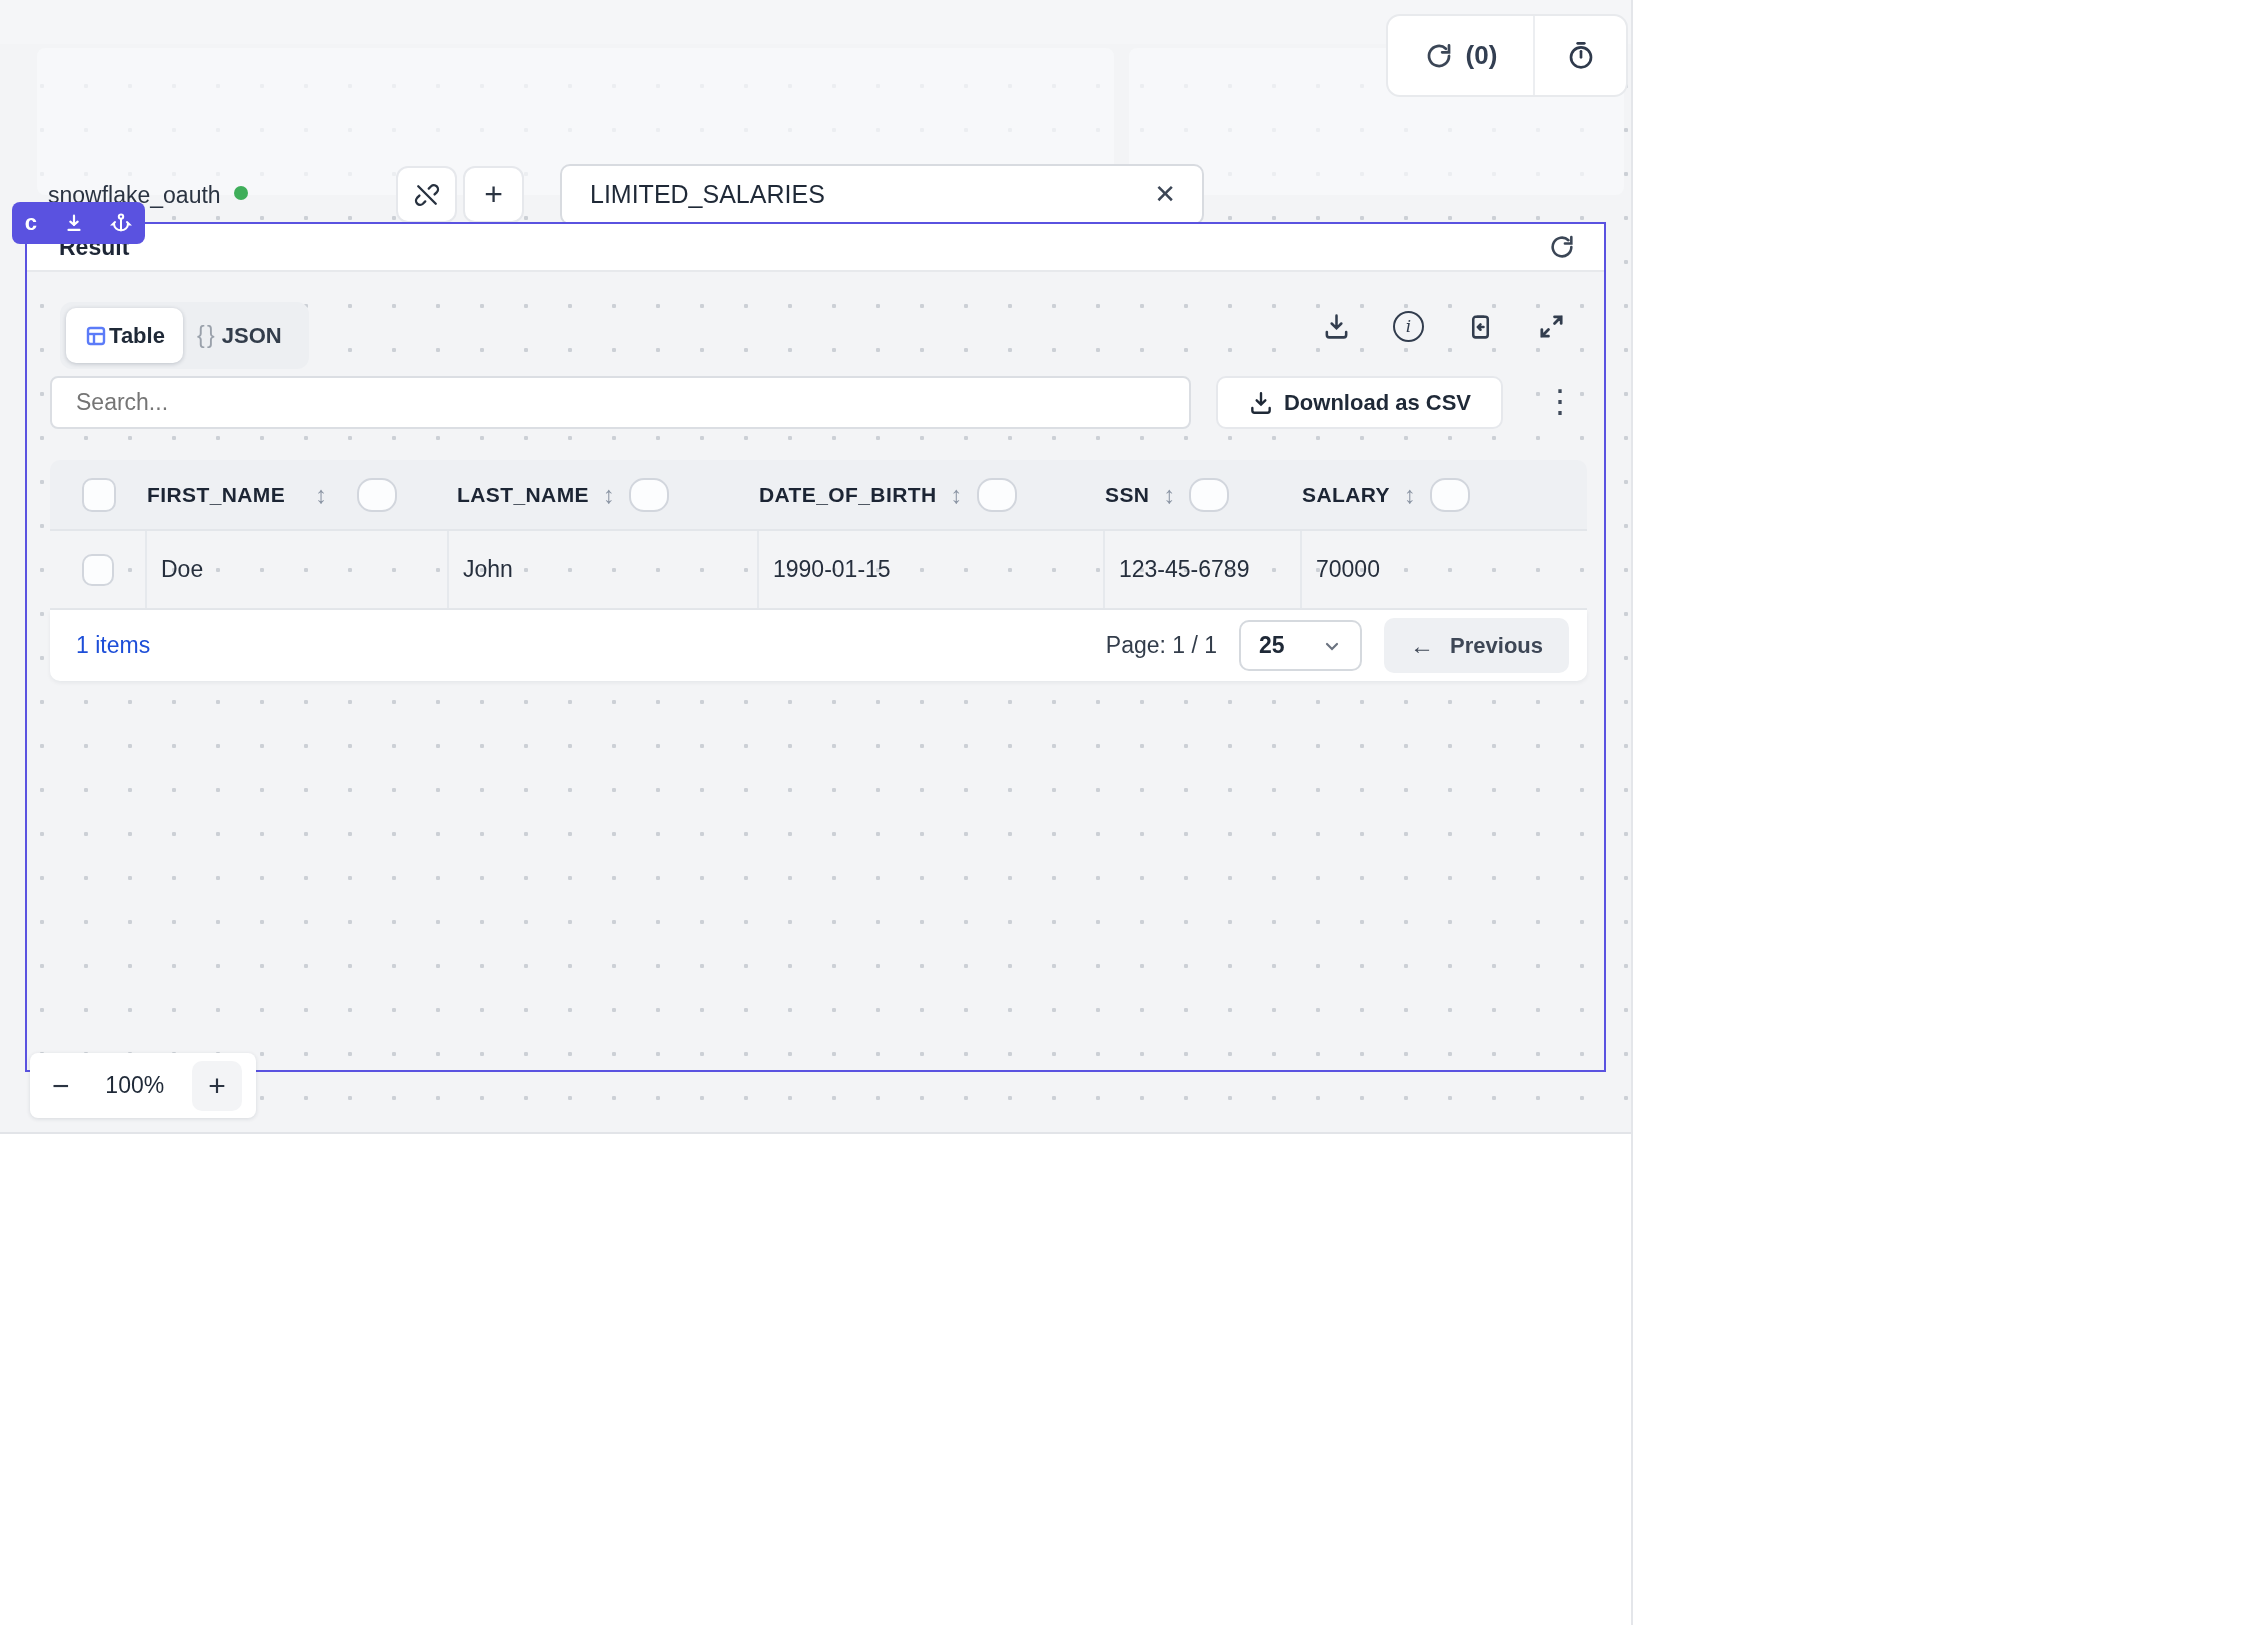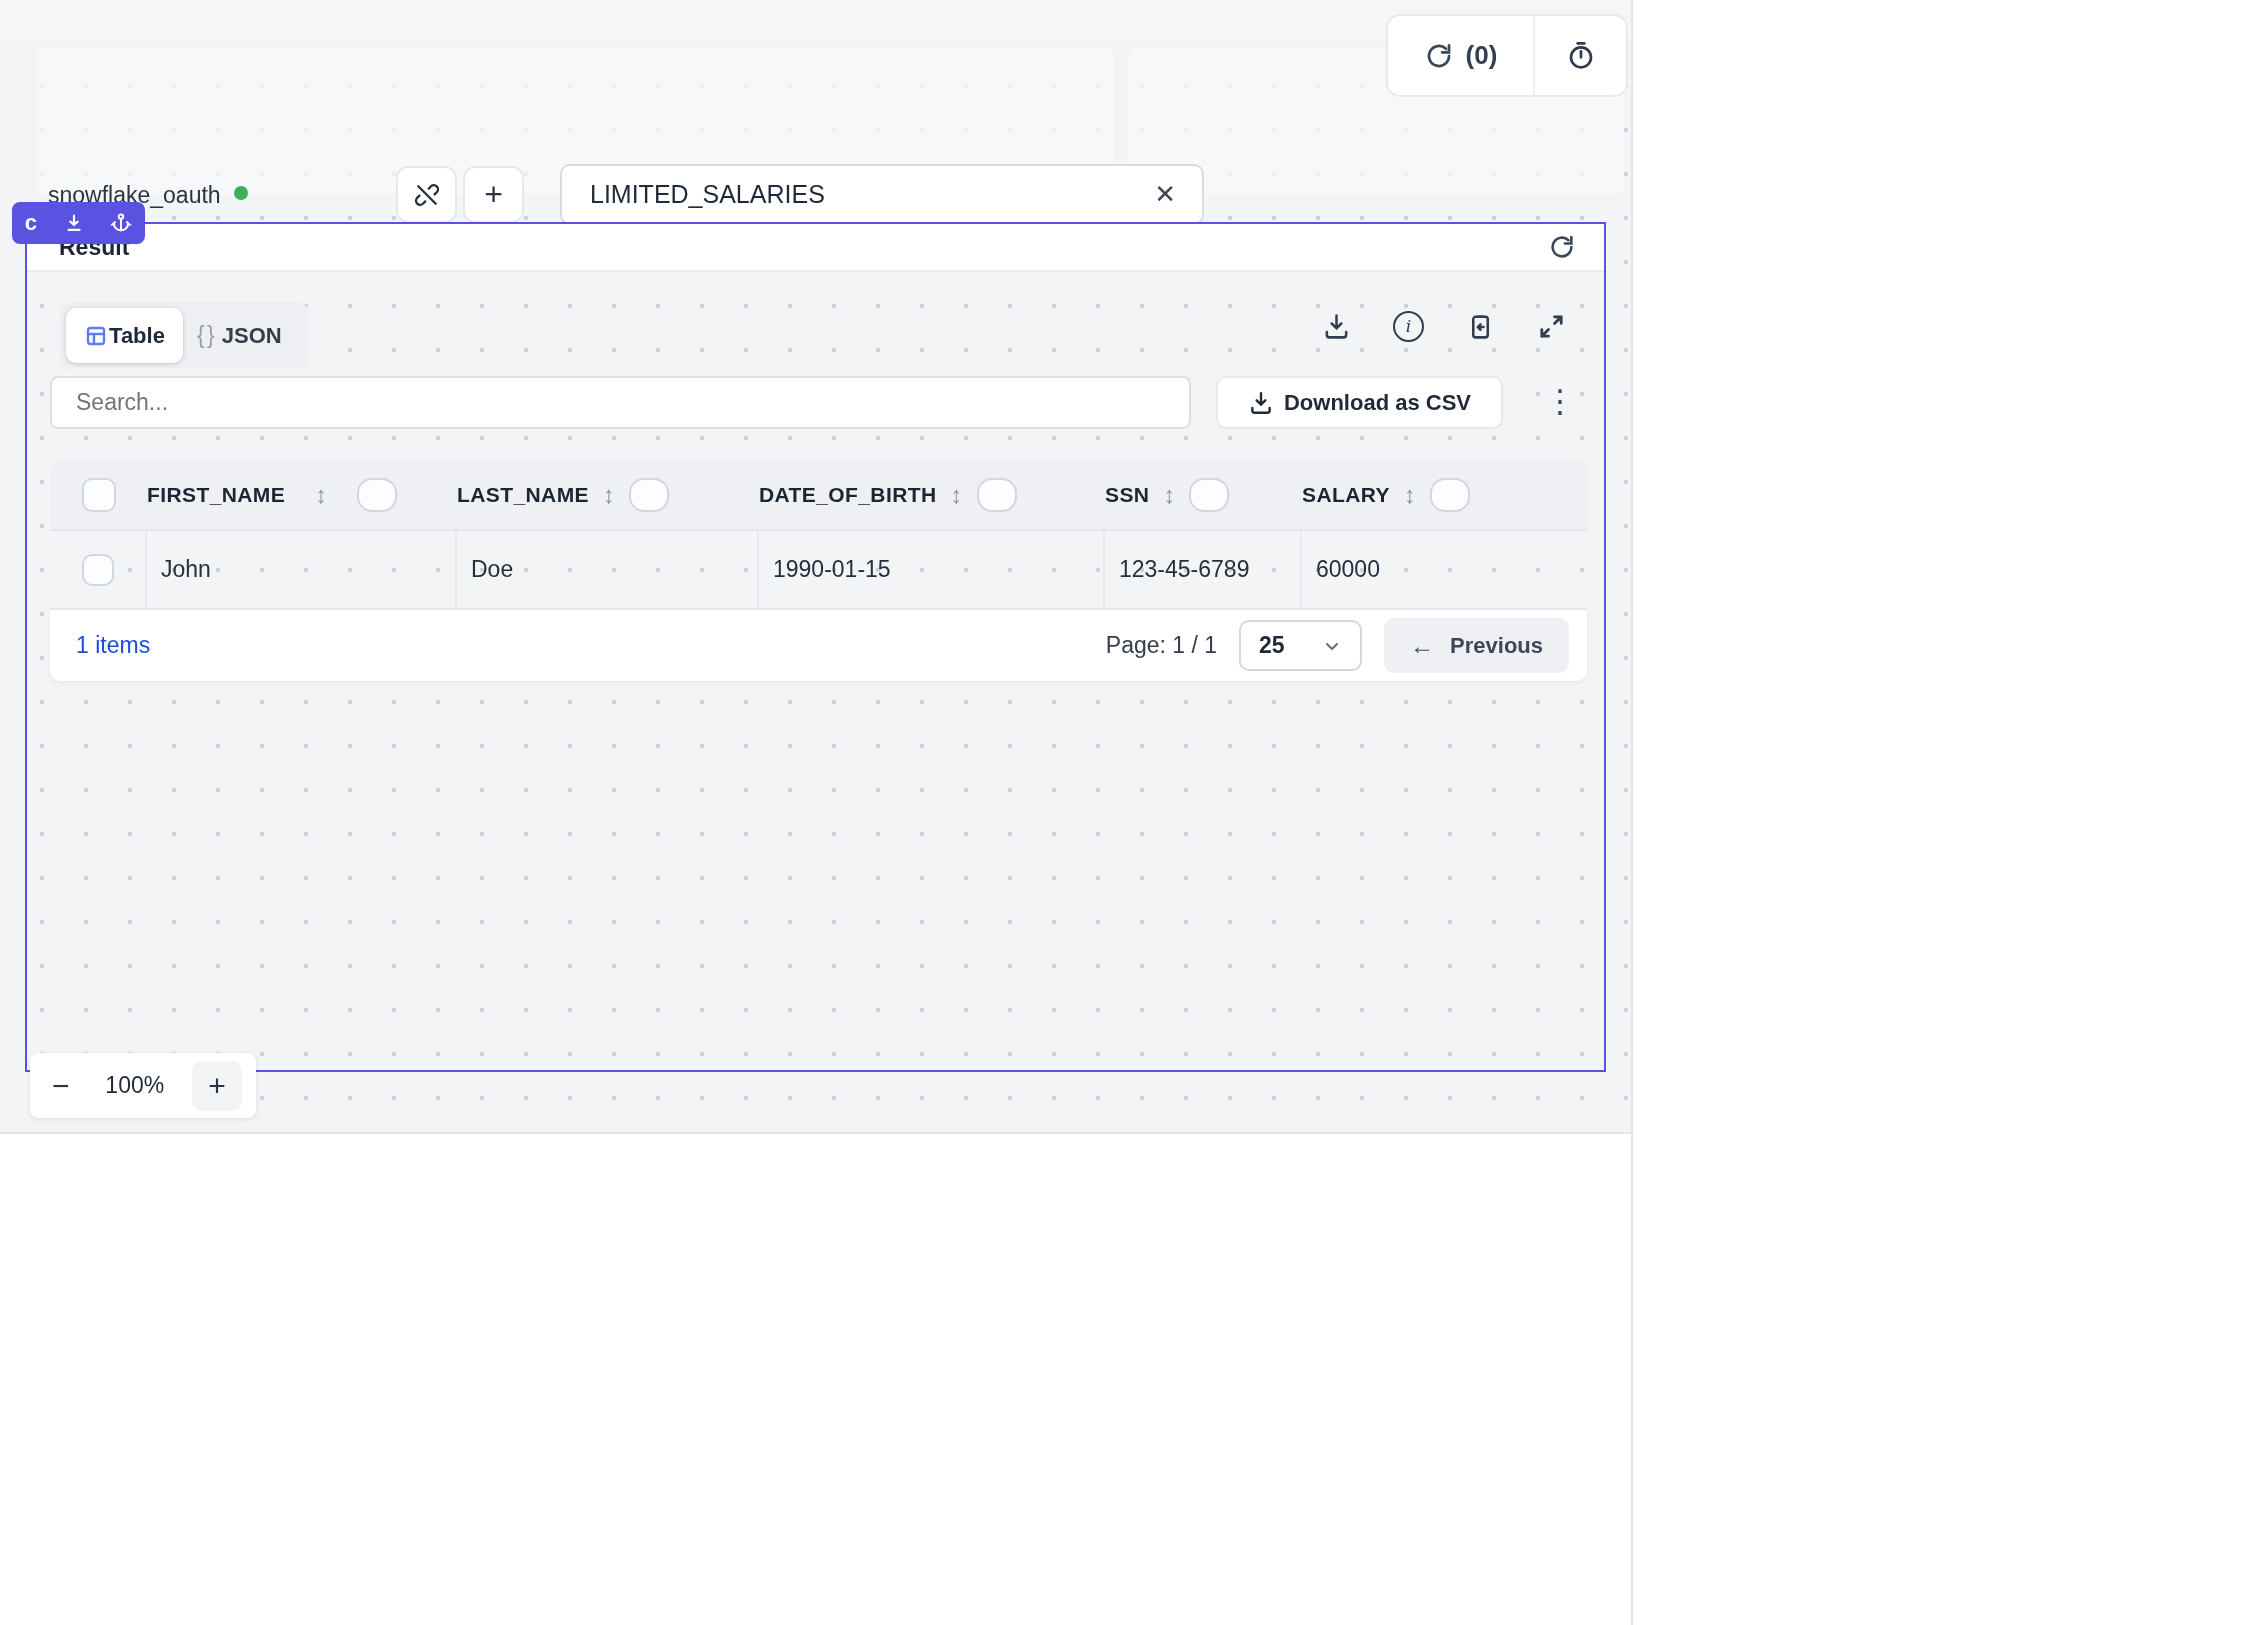--- a/index.html
+++ b/index.html
@@ -186,34 +186,34 @@
           <span class="hdrtxt">SALARY</span>
           <span style="color:#8a94a3;font-size:24px;cursor:pointer;">↕</span>
           <span class="cb" style="width:40px;height:34px;border-radius:15px;cursor:pointer;"></span>
         </div>
       </div>
 
       <div class="abs row" style="left:23px;top:307px;width:1537px;height:79px;border-bottom:2px solid #e3e6ea;box-sizing:border-box;font-size:23px;color:#262f3d;">
         <div style="width:97px;display:flex;justify-content:center;border-right:2px solid #e6e9ed;height:100%;align-items:center;box-sizing:border-box;">
           <span class="cb" style="width:32px;height:32px;border-radius:10px;cursor:pointer;"></span>
         </div>
+        <div class="row" style="width:302px;height:100%;border-right:2px solid #e6e9ed;box-sizing:border-box;">
+            <span style="margin-left:14px;">Doe</span>
+          </div>
         <div class="row" style="width:310px;height:100%;border-right:2px solid #e6e9ed;box-sizing:border-box;">
             <span style="margin-left:14px;">John</span>
           </div>
-        <div class="row" style="width:302px;height:100%;border-right:2px solid #e6e9ed;box-sizing:border-box;">
-            <span style="margin-left:14px;">Doe</span>
-          </div>
         <div class="row" style="width:346px;height:100%;border-right:2px solid #e6e9ed;box-sizing:border-box;">
             <span style="margin-left:14px;">1990-01-15</span>
           </div>
         <div class="row" style="width:197px;height:100%;border-right:2px solid #e6e9ed;box-sizing:border-box;">
             <span style="margin-left:14px;">123-45-6789</span>
           </div>
         <div class="row" style="flex:1;height:100%;">
-            <span style="margin-left:14px;">60000</span>
+            <span style="margin-left:14px;">70000</span>
           </div>
       </div>
 
       <div class="abs row" style="left:23px;top:386px;width:1537px;height:71px;background:#fff;border-radius:0 0 10px 10px;box-shadow:0 2px 4px rgba(20,30,50,.06);">
         <span style="margin-left:26px;font-size:23px;color:#1d4ed8;">1 items</span>
         <div class="row" style="margin-left:auto;gap:22px;margin-right:18px;justify-content:space-between;">
           <span style="font-size:23px;color:#333d4b;">Page: 1 / 1</span>
           <div class="row" style="width:123px;height:51px;background:#fff;border:2px solid #d5d9de;border-radius:10px;box-sizing:border-box;justify-content:space-between;padding:0 18px;cursor:pointer;font-weight:bold;">
             <span style="font-size:23px;color:#1f2937;">25</span>
             <span class="icon">

